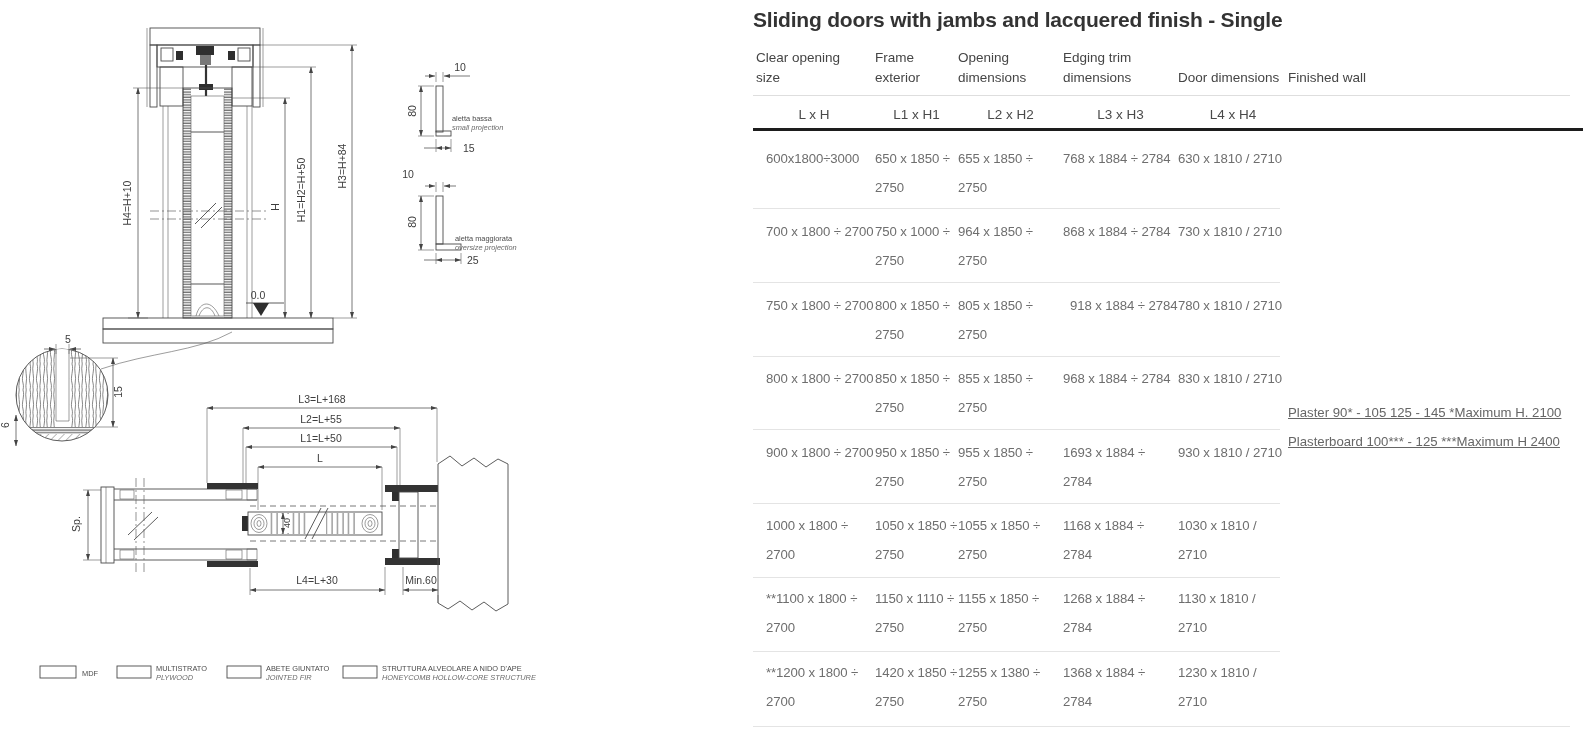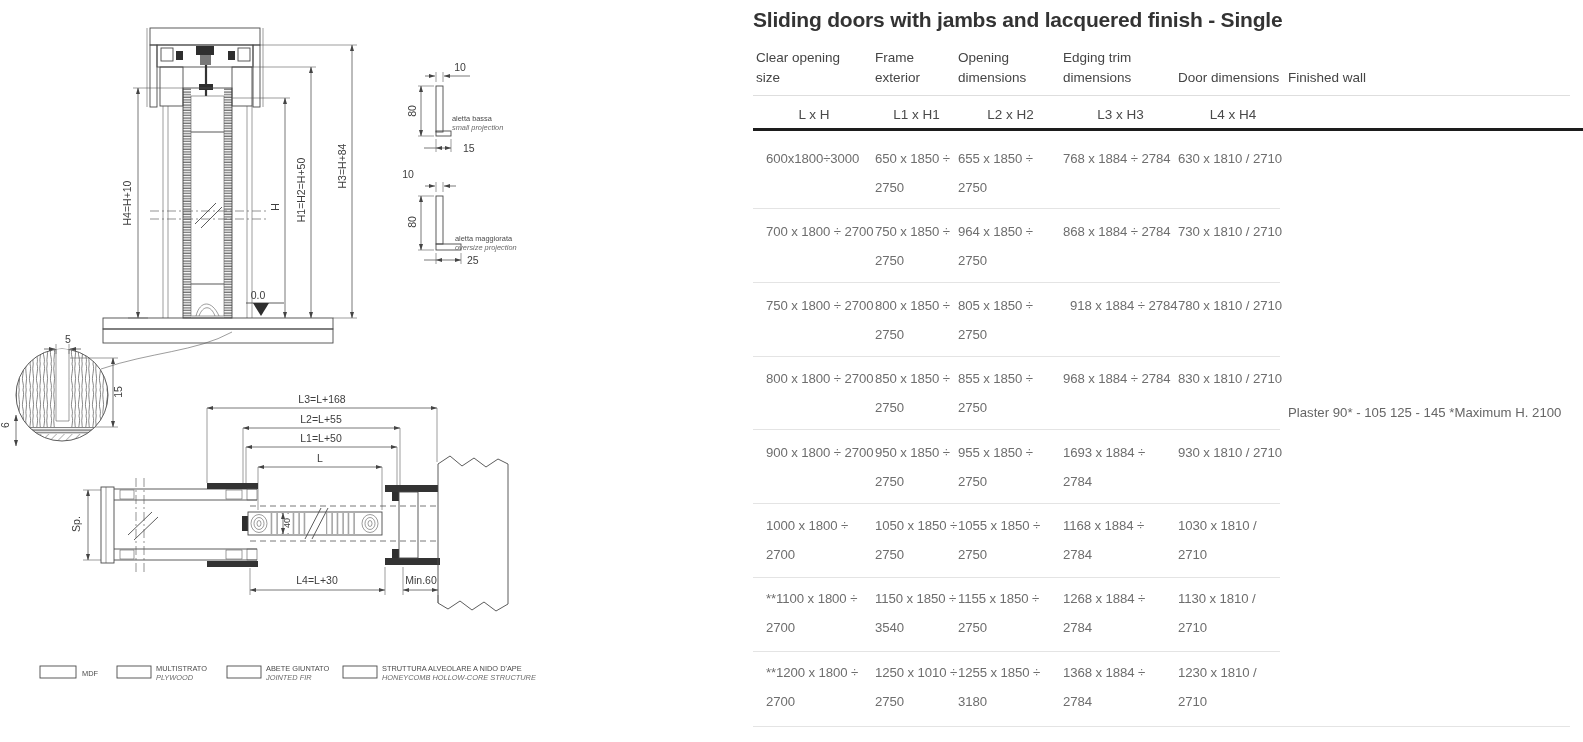--- a/index.html
+++ b/index.html
@@ -23,21 +23,21 @@
   .hcell{position:absolute;top:48px;height:40px;font-size:13.5px;color:#454545;
          line-height:20px;display:flex;flex-direction:column;justify-content:flex-end;}
   .subrow{position:absolute;top:104px;height:22px;font-size:13.5px;color:#4a4a4a;
           text-align:center;line-height:22px;}
   .sep{position:absolute;left:0;height:1px;background:#e4e4e4;width:527px;}
   .sep-head{position:absolute;left:0;top:95px;height:1px;background:#dedede;width:817px;}
   .thick{position:absolute;left:0;top:128px;height:3px;background:#1d1d1d;width:830px;}
   .bot{position:absolute;left:0;top:726px;height:1px;background:#e4e4e4;width:817px;}
   .trow{position:absolute;left:0;width:700px;}
   .tcell{position:absolute;font-size:13.2px;line-height:29px;color:#6e6e6e;letter-spacing:-.1px;}
-  .notes{position:absolute;left:535px;top:398px;font-size:13.2px;line-height:29px;color:#666;}
+  .notes{position:absolute;left:535px;top:398px;font-size:13.2px;line-height:29px;color:#666;text-decoration:underline;}
 </style>
 </head>
 <body>
 
 <div id="page">
 
   <svg id="drawing" viewBox="0 0 740 742" xmlns="http://www.w3.org/2000/svg">
     <defs>
       <marker id="arr" viewBox="0 0 10 10" refX="9.5" refY="5" markerWidth="8" markerHeight="8" orient="auto-start-reverse">
           <path d="M0 1.8 L10 5 L0 8.2 z" fill="#444"></path>
@@ -335,21 +335,21 @@
     <div class="trow" style="top: 144px;">
       <div class="tcell" style="left:13px;width:110px">600x1800÷3000</div>
       <div class="tcell" style="left:122px;width:85px">650 x 1850 ÷ 2750</div>
       <div class="tcell" style="left:205px;width:85px">655 x 1850 ÷ 2750</div>
       <div class="tcell" style="left:310px;width:111px">768 x 1884 ÷ 2784</div>
       <div class="tcell" style="left:425px;width:107px">630 x 1810 / 2710</div>
     </div>
 
     <div class="trow" style="top: 217px;">
       <div class="tcell" style="left:13px;width:110px">700 x 1800 ÷ 2700</div>
-      <div class="tcell" style="left:122px;width:85px">750 x 1850 ÷ 2750</div>
+      <div class="tcell" style="left:122px;width:85px">750 x 1000 ÷ 2750</div>
       <div class="tcell" style="left:205px;width:85px">964 x 1850 ÷ 2750</div>
       <div class="tcell" style="left:310px;width:111px">868 x 1884 ÷ 2784</div>
       <div class="tcell" style="left:425px;width:107px">730 x 1810 / 2710</div>
     </div>
 
     <div class="trow" style="top: 291px;">
       <div class="tcell" style="left:13px;width:110px">750 x 1800 ÷ 2700</div>
       <div class="tcell" style="left:122px;width:85px">800 x 1850 ÷ 2750</div>
       <div class="tcell" style="left:205px;width:85px">805 x 1850 ÷ 2750</div>
       <div class="tcell" style="left:317px;width:111px">918 x 1884 ÷ 2784</div>
@@ -375,42 +375,43 @@
     <div class="trow" style="top: 511px;">
       <div class="tcell" style="left:13px;width:110px">1000 x 1800 ÷ 2700</div>
       <div class="tcell" style="left:122px;width:85px">1050 x 1850 ÷ 2750</div>
       <div class="tcell" style="left:205px;width:85px">1055 x 1850 ÷ 2750</div>
       <div class="tcell" style="left:310px;width:111px">1168 x 1884 ÷ 2784</div>
       <div class="tcell" style="left:425px;width:107px">1030 x 1810 / 2710</div>
     </div>
 
     <div class="trow" style="top: 584px;">
       <div class="tcell" style="left:13px;width:110px">**1100 x 1800 ÷ 2700</div>
-      <div class="tcell" style="left:122px;width:85px">1150 x 1850 ÷ 3540</div>
+      <div class="tcell" style="left:122px;width:85px">1150 x 1110 ÷ 2750</div>
       <div class="tcell" style="left:205px;width:85px">1155 x 1850 ÷ 2750</div>
       <div class="tcell" style="left:310px;width:111px">1268 x 1884 ÷ 2784</div>
       <div class="tcell" style="left:425px;width:107px">1130 x 1810 / 2710</div>
     </div>
 
     <div class="trow" style="top: 658px;">
       <div class="tcell" style="left:13px;width:110px">**1200 x 1800 ÷ 2700</div>
-      <div class="tcell" style="left:122px;width:85px">1250 x 1010 ÷ 2750</div>
-      <div class="tcell" style="left:205px;width:85px">1255 x 1850 ÷ 3180</div>
+      <div class="tcell" style="left:122px;width:85px">1420 x 1850 ÷ 2750</div>
+      <div class="tcell" style="left:205px;width:85px">1255 x 1380 ÷ 2750</div>
       <div class="tcell" style="left:310px;width:111px">1368 x 1884 ÷ 2784</div>
       <div class="tcell" style="left:425px;width:107px">1230 x 1810 / 2710</div>
     </div>
   </div>
 
     <div class="sep" style="top:208px"></div>
     <div class="sep" style="top:282px"></div>
     <div class="sep" style="top:356px"></div>
     <div class="sep" style="top:429px"></div>
     <div class="sep" style="top:503px"></div>
     <div class="sep" style="top:577px"></div>
     <div class="sep" style="top:651px"></div>
     <div class="bot"></div>
 
     <div class="notes">
       <div>Plaster 90* - 105 125 - 145 *Maximum H. 2100</div>
+      <div>Plasterboard 100*** - 125 ***Maximum H 2400</div>
     </div>
   </div>
 
 </div>
 
 </body></html>

